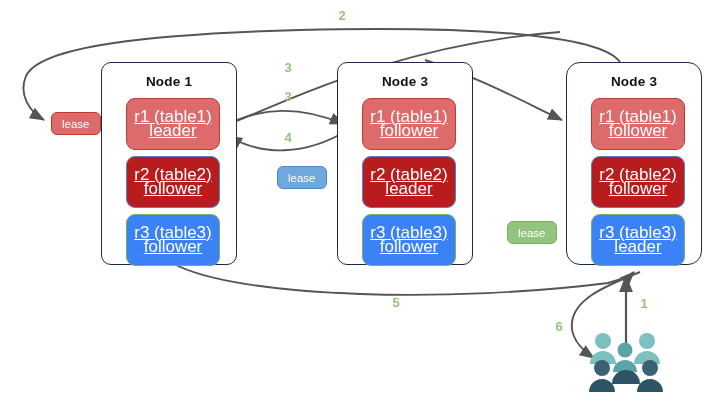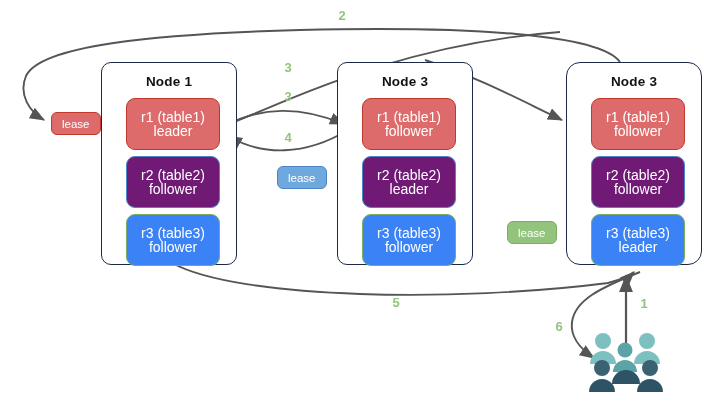--- a/index.html
+++ b/index.html
@@ -49,26 +49,27 @@
     box-sizing: border-box;
     left: 24px;
     right: 16px;
     height: 52px;
     border-radius: 9px;
     display: flex;
     flex-direction: column;
     align-items: center;
     justify-content: center;
     color: #ffffff;
-    font-size: 14px;
+    font-size: 17px;
     line-height: 14.5px;
     text-align: center;
+    text-decoration: underline;
   }
   .replica.red    { background: #dd6b6b; border: 1.6px solid #c0392b; }
-  .replica.blue   { background: #701a75; border: 1.6px solid #4a86c8; }
+  .replica.blue   { background: #b91c1c; border: 1.6px solid #4a86c8; }
   .replica.green  { background: #3b82f6; border: 1.6px solid #7aae63; }
   .replica .ln { display: block; }
 
   .lease {
     position: absolute;
     box-sizing: border-box;
     height: 23px;
     border-radius: 6px;
     display: flex;
     align-items: center;

